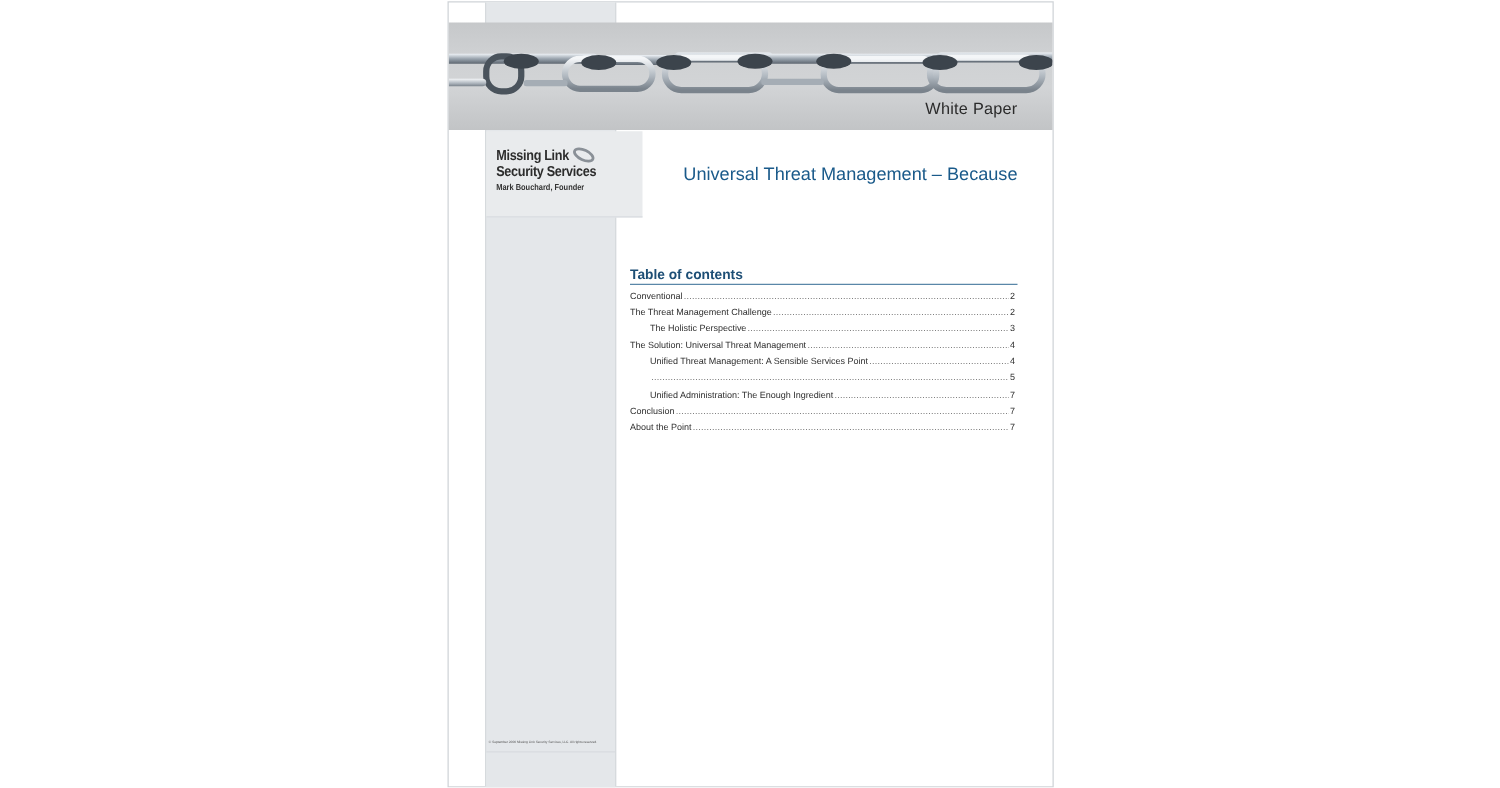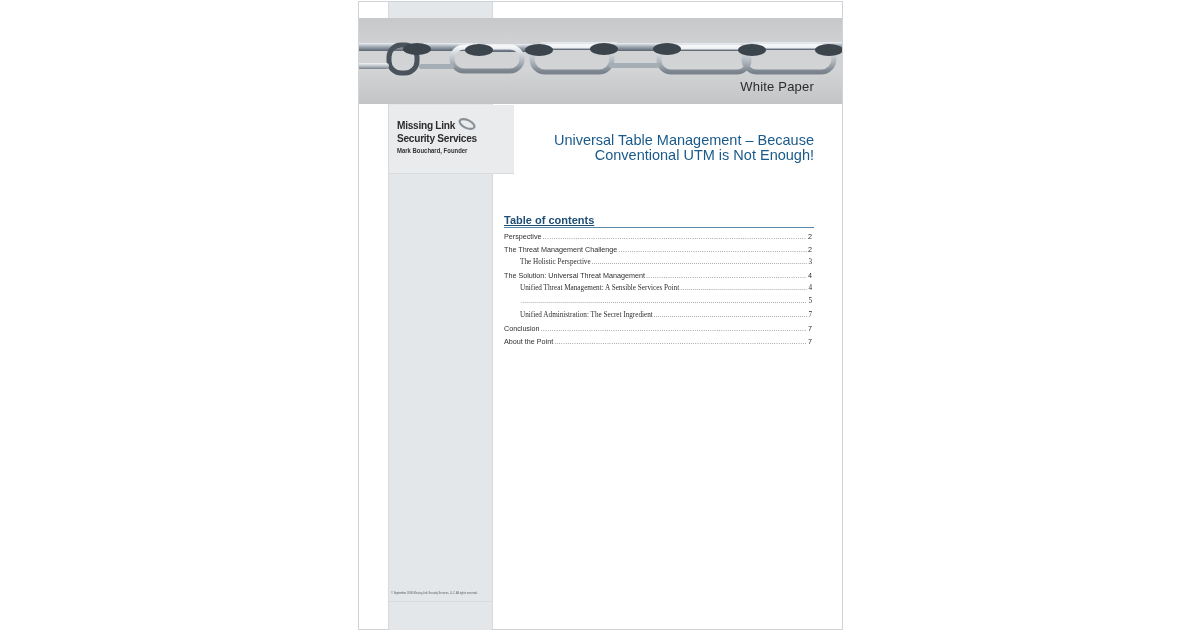--- a/index.html
+++ b/index.html
@@ -58,28 +58,28 @@
       position: absolute; right: 28px; top: 131px; width: 300px;
       text-align: right; color: #1a5a8a; font-size: 14.5px; line-height: 14.5px;
       font-weight: normal;
     }
 
     .toc {
       position: absolute; left: 145px; top: 212px; width: 310px;
     }
     .toc-heading {
       color: #1d4e75; font-size: 11px; font-weight: bold;
-      border-bottom: 1px solid #5a87a8; padding-bottom: 1px; margin-bottom: 2px; text-decoration: underline;
+      border-bottom: 1px solid #5a87a8; padding-bottom: 1px; margin-bottom: 2px;
     }
     .toc-row {
       display: flex; align-items: baseline; font-size: 7.2px; color: #2f2f2f;
       height: 13.1px; line-height: 13.1px; white-space: nowrap; overflow: hidden;
       padding-right: 2px;
     }
-    .toc-row.indent { padding-left: 16px; font-family: Liberation Serif, serif; }
+    .toc-row.indent { padding-left: 16px; }
     .toc-row .t { flex: 0 0 auto; }
     .toc-row .dots {
       flex: 1 1 auto; overflow: hidden; color: #6a6a6a; letter-spacing: 0.2px;
       margin: 0 1px;
     }
     .toc-row .dots::before {
       content: "........................................................................................................................................................................................................";
     }
     .toc-row .p { flex: 0 0 auto; }
   </style>
@@ -137,29 +137,28 @@
     <div class="logo-line3">Mark Bouchard, Founder</div>
     <svg class="logo-link-icon" width="20" height="14" viewBox="0 0 20 14">
       <ellipse cx="10" cy="7" rx="8" ry="4" transform="rotate(25 10 7)" fill="none" stroke="#8a9097" stroke-width="2.2"></ellipse>
     </svg>
   </div>
 
   <div class="copyright">© September 2006 Missing Link Security Services, LLC. All rights reserved.</div>
   <div class="strip-bottom"></div>
 
   <div class="title">
-    <div>Universal Table Management – Because</div>
-    <div>Conventional UTM is Not Enough!</div>
+    <div>Universal Threat Management – Because</div>
   </div>
 
   <div class="toc">
     <div class="toc-heading">Table of contents</div>
     <div id="toc-rows">
         <div class="toc-row">
-          <span class="t">Perspective</span>
+          <span class="t">Conventional</span>
           <span class="dots"></span>
           <span class="p">2</span>
         </div>
         <div class="toc-row">
           <span class="t">The Threat Management Challenge</span>
           <span class="dots"></span>
           <span class="p">2</span>
         </div>
         <div class="toc-row indent">
           <span class="t">The Holistic Perspective</span>
@@ -174,21 +173,21 @@
         <div class="toc-row indent">
           <span class="t">Unified Threat Management: A Sensible Services Point</span>
           <span class="dots"></span>
           <span class="p">4</span>
         </div>
         <div class="toc-row indent">
           <span class="dots"></span>
           <span class="p">5</span>
         </div>
         <div class="toc-row indent">
-          <span class="t">Unified Administration: The Secret Ingredient</span>
+          <span class="t">Unified Administration: The Enough Ingredient</span>
           <span class="dots"></span>
           <span class="p">7</span>
         </div>
         <div class="toc-row">
           <span class="t">Conclusion</span>
           <span class="dots"></span>
           <span class="p">7</span>
         </div>
         <div class="toc-row">
           <span class="t">About the Point</span>

